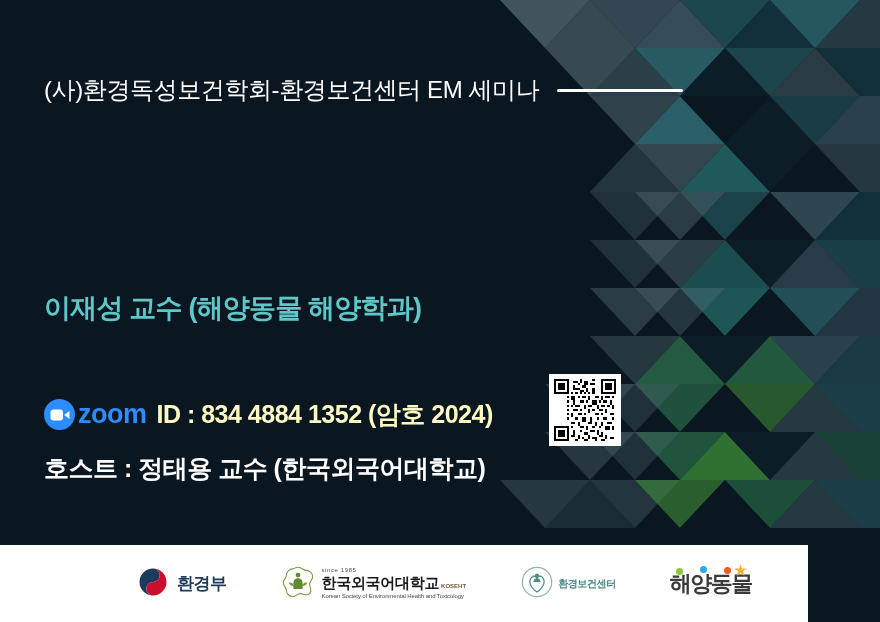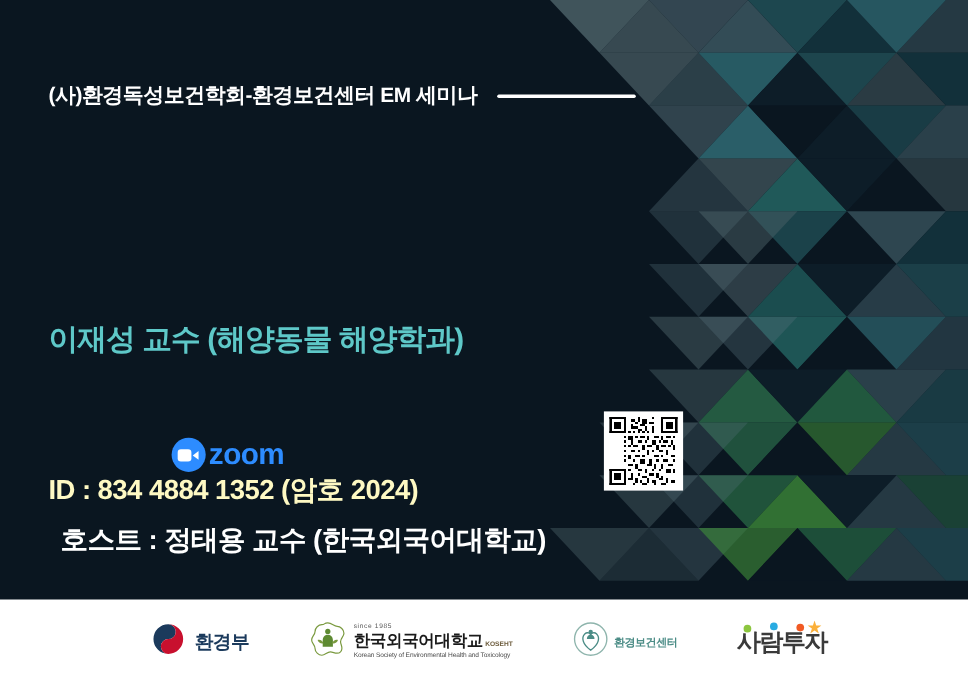--- a/index.html
+++ b/index.html
@@ -34,22 +34,22 @@
   .header-row {
     position: absolute;
     left: 44px;
     top: 74px;
     display: flex;
     align-items: center;
     gap: 18px;
   }
   .eyebrow {
     color: #ffffff;
-    font-size: 19px;
-    font-weight: 700;
+    font-size: 24px;
+    font-weight: 400;
     letter-spacing: -0.4px;
     white-space: nowrap;
   }
   .rule {
     width: 126px;
     height: 3px;
     background: #ffffff;
     border-radius: 2px;
   }
 
@@ -88,21 +88,20 @@
     white-space: nowrap;
   }
   .zoom-line {
     position: absolute;
     left: 44px;
     top: 398px;
     display: flex;
     align-items: center;
     gap: 0;
     white-space: nowrap;
-    flex-direction: column;
   }
   .zoom-logo {
     display: inline-flex;
     align-items: center;
     gap: 3px;
     margin-right: 10px;
   }
   .zoom-badge {
     width: 31px;
     height: 31px;
@@ -122,48 +121,47 @@
   }
   .zoom-id {
     color: #fef9c3;
     font-size: 25px;
     font-weight: 700;
     letter-spacing: -0.5px;
   }
   .host {
     position: absolute;
     left: 44px;
-    top: 474px;
+    top: 452px;
     color: #ffffff;
     font-size: 25px;
     font-weight: 700;
     letter-spacing: -0.5px;
     white-space: nowrap;
-    margin-left: 11px;
   }
 
   
   .qr {
     position: absolute;
     left: 549px;
     top: 374px;
     width: 72px;
     height: 72px;
     background: #ffffff;
     padding: 5px;
     box-sizing: border-box;
   }
   .qr svg { display: block; width: 100%; height: 100%; }
 
   
   .footer {
     position: absolute;
     left: 0;
     bottom: 0;
-    width: 880px;
+    width: 808px;
     height: 77px;
     background: #ffffff;
     display: flex;
     align-items: center;
     gap: 54px;
     padding-left: 138px;
     box-sizing: border-box;
   }
   .logo { display: flex; align-items: center; }
 
@@ -520,18 +518,18 @@
 
     <div class="logo logo-sarm">
       <span class="dots">
         <span class="dot" style="left:2px; top:2px; width:7px; height:7px; background:#8cc63f;"></span>
         <span class="dot" style="left:26px; top:0px; width:7px; height:7px; background:#29abe2;"></span>
         <span class="dot" style="left:50px; top:1px; width:7px; height:7px; background:#f15a24;"></span>
         <svg style="position:absolute; left:60px; top:-2px;" width="13" height="13" viewBox="0 0 12 12" aria-hidden="true">
           <polygon points="6,0 7.4,4.2 11.8,4.2 8.2,6.8 9.6,11 6,8.4 2.4,11 3.8,6.8 0.2,4.2 4.6,4.2" fill="#fbb03b"></polygon>
         </svg>
       </span>
-      <span class="txt">사람투자</span>
+      <span class="txt">해양동물</span>
     </div>
 
   </div>
 
 </div>
 
 </body></html>

